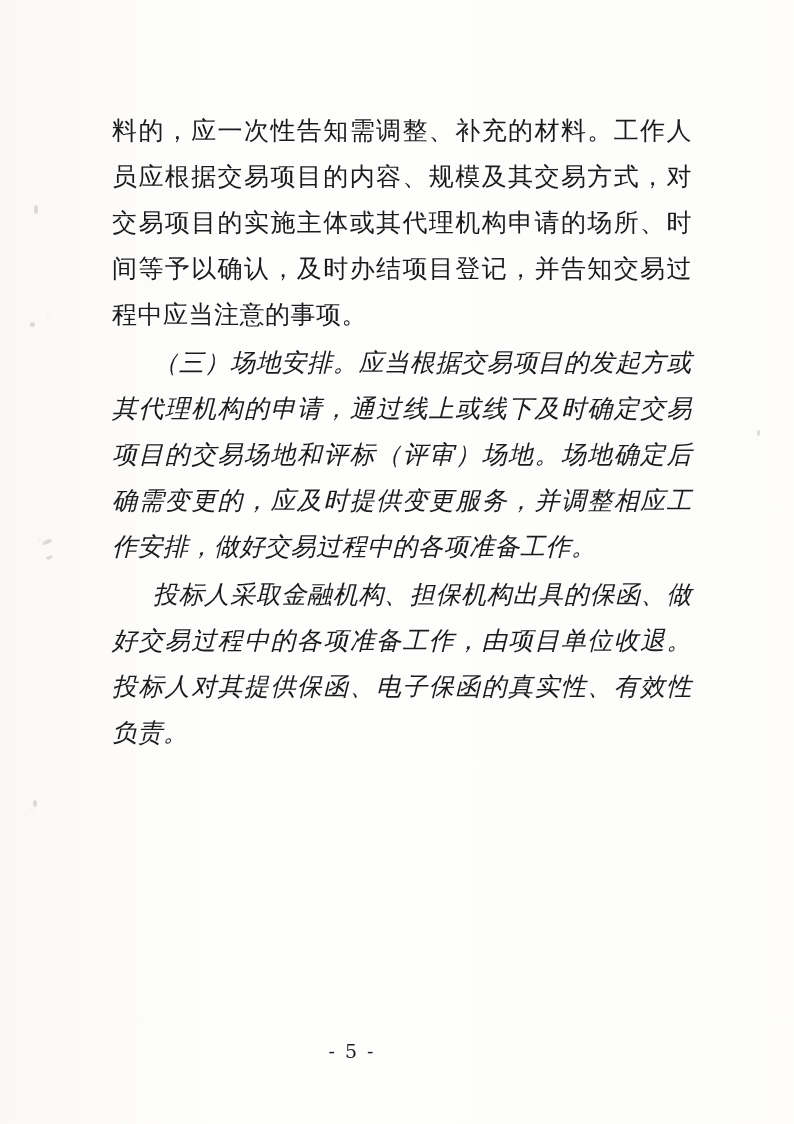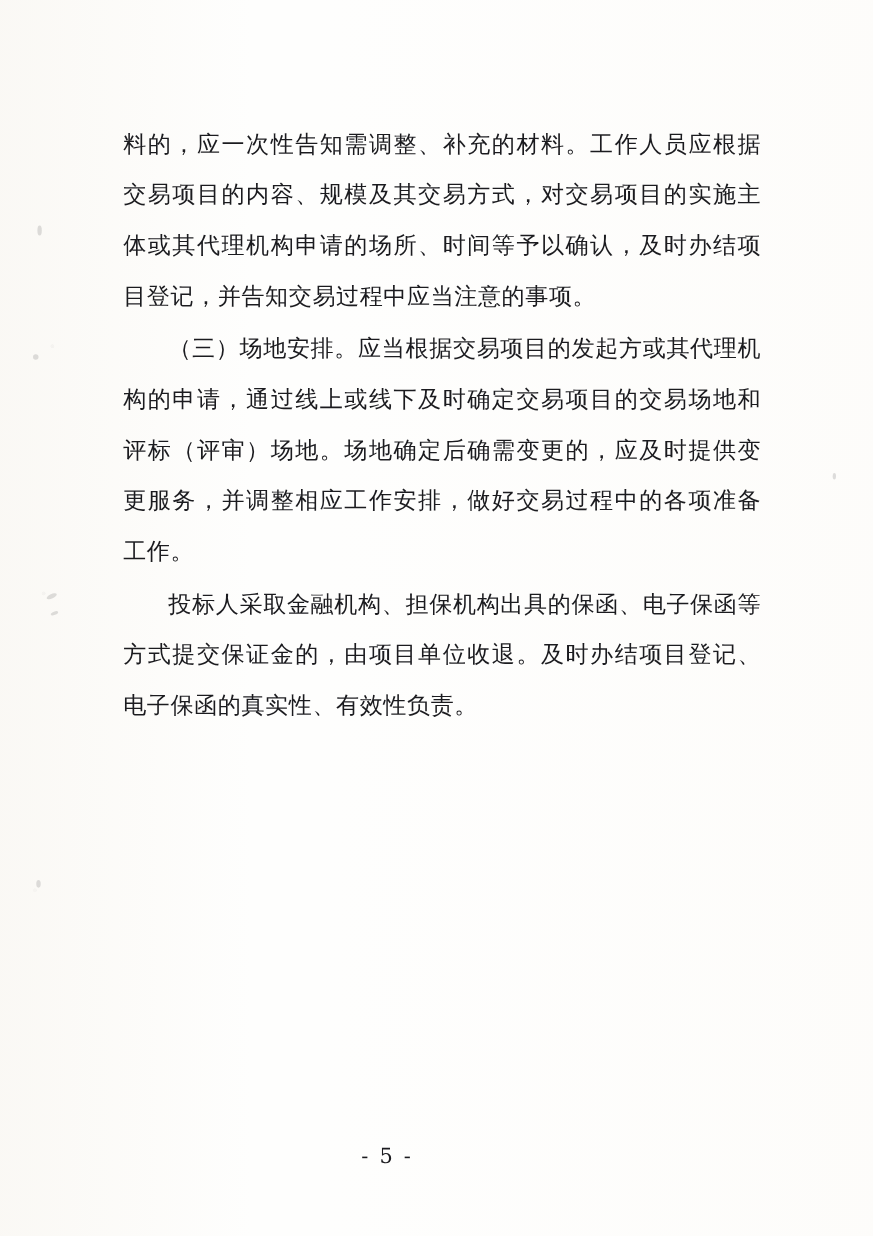--- a/index.html
+++ b/index.html
@@ -32,31 +32,32 @@
       linear-gradient(90deg, rgba(250,248,244,0.9), rgba(255,255,255,0.6) 30%, rgba(253,252,250,0.85));
     pointer-events: none;
   }
   #content {
     position: absolute;
     left: 112px;
     top: 108px;
     width: 580px;
   }
   .para {
-    font-size: 21px;
+    font-size: 25px;
     line-height: 46px;
     letter-spacing: 0.5px;
     color: #1b1b1f;
     margin: 0 0 2px 0;
     text-align: justify;
     text-justify: inter-ideograph;
     font-weight: 400;
   }
   .indent {
     text-indent: 41px;
+    font-style: italic;
   }
   .page-number {
     position: absolute;
     left: 0;
     right: 0;
     bottom: 62px;
     text-align: center;
     font-size: 19px;
     color: #1b1b1f;
     letter-spacing: 2px;
@@ -78,17 +79,17 @@
   <span class="speck" style="left:34px; top:205px; width:4px; height:9px;"></span>
   <span class="speck" style="left:30px; top:322px; width:5px; height:5px;"></span>
   <span class="speck" style="left:42px; top:540px; width:10px; height:4px; transform:rotate(-25deg);"></span>
   <span class="speck" style="left:46px; top:556px; width:7px; height:3px; transform:rotate(-20deg);"></span>
   <span class="speck" style="left:33px; top:800px; width:4px; height:7px;"></span>
   <span class="speck" style="left:757px; top:430px; width:3px; height:6px;"></span>
 
   <div id="content">
     <p class="para">料的，应一次性告知需调整、补充的材料。工作人员应根据交易项目的内容、规模及其交易方式，对交易项目的实施主体或其代理机构申请的场所、时间等予以确认，及时办结项目登记，并告知交易过程中应当注意的事项。</p>
     <p class="para indent">（三）场地安排。应当根据交易项目的发起方或其代理机构的申请，通过线上或线下及时确定交易项目的交易场地和评标（评审）场地。场地确定后确需变更的，应及时提供变更服务，并调整相应工作安排，做好交易过程中的各项准备工作。</p>
-    <p class="para indent">投标人采取金融机构、担保机构出具的保函、电子保函等方式提交保证金的，由项目单位收退。及时办结项目登记、电子保函的真实性、有效性负责。</p>
+    <p class="para indent">投标人采取金融机构、担保机构出具的保函、做好交易过程中的各项准备工作，由项目单位收退。投标人对其提供保函、电子保函的真实性、有效性负责。</p>
   </div>
 
   <div class="page-number">- 5 -</div>
 </div>
 
 </body></html>

